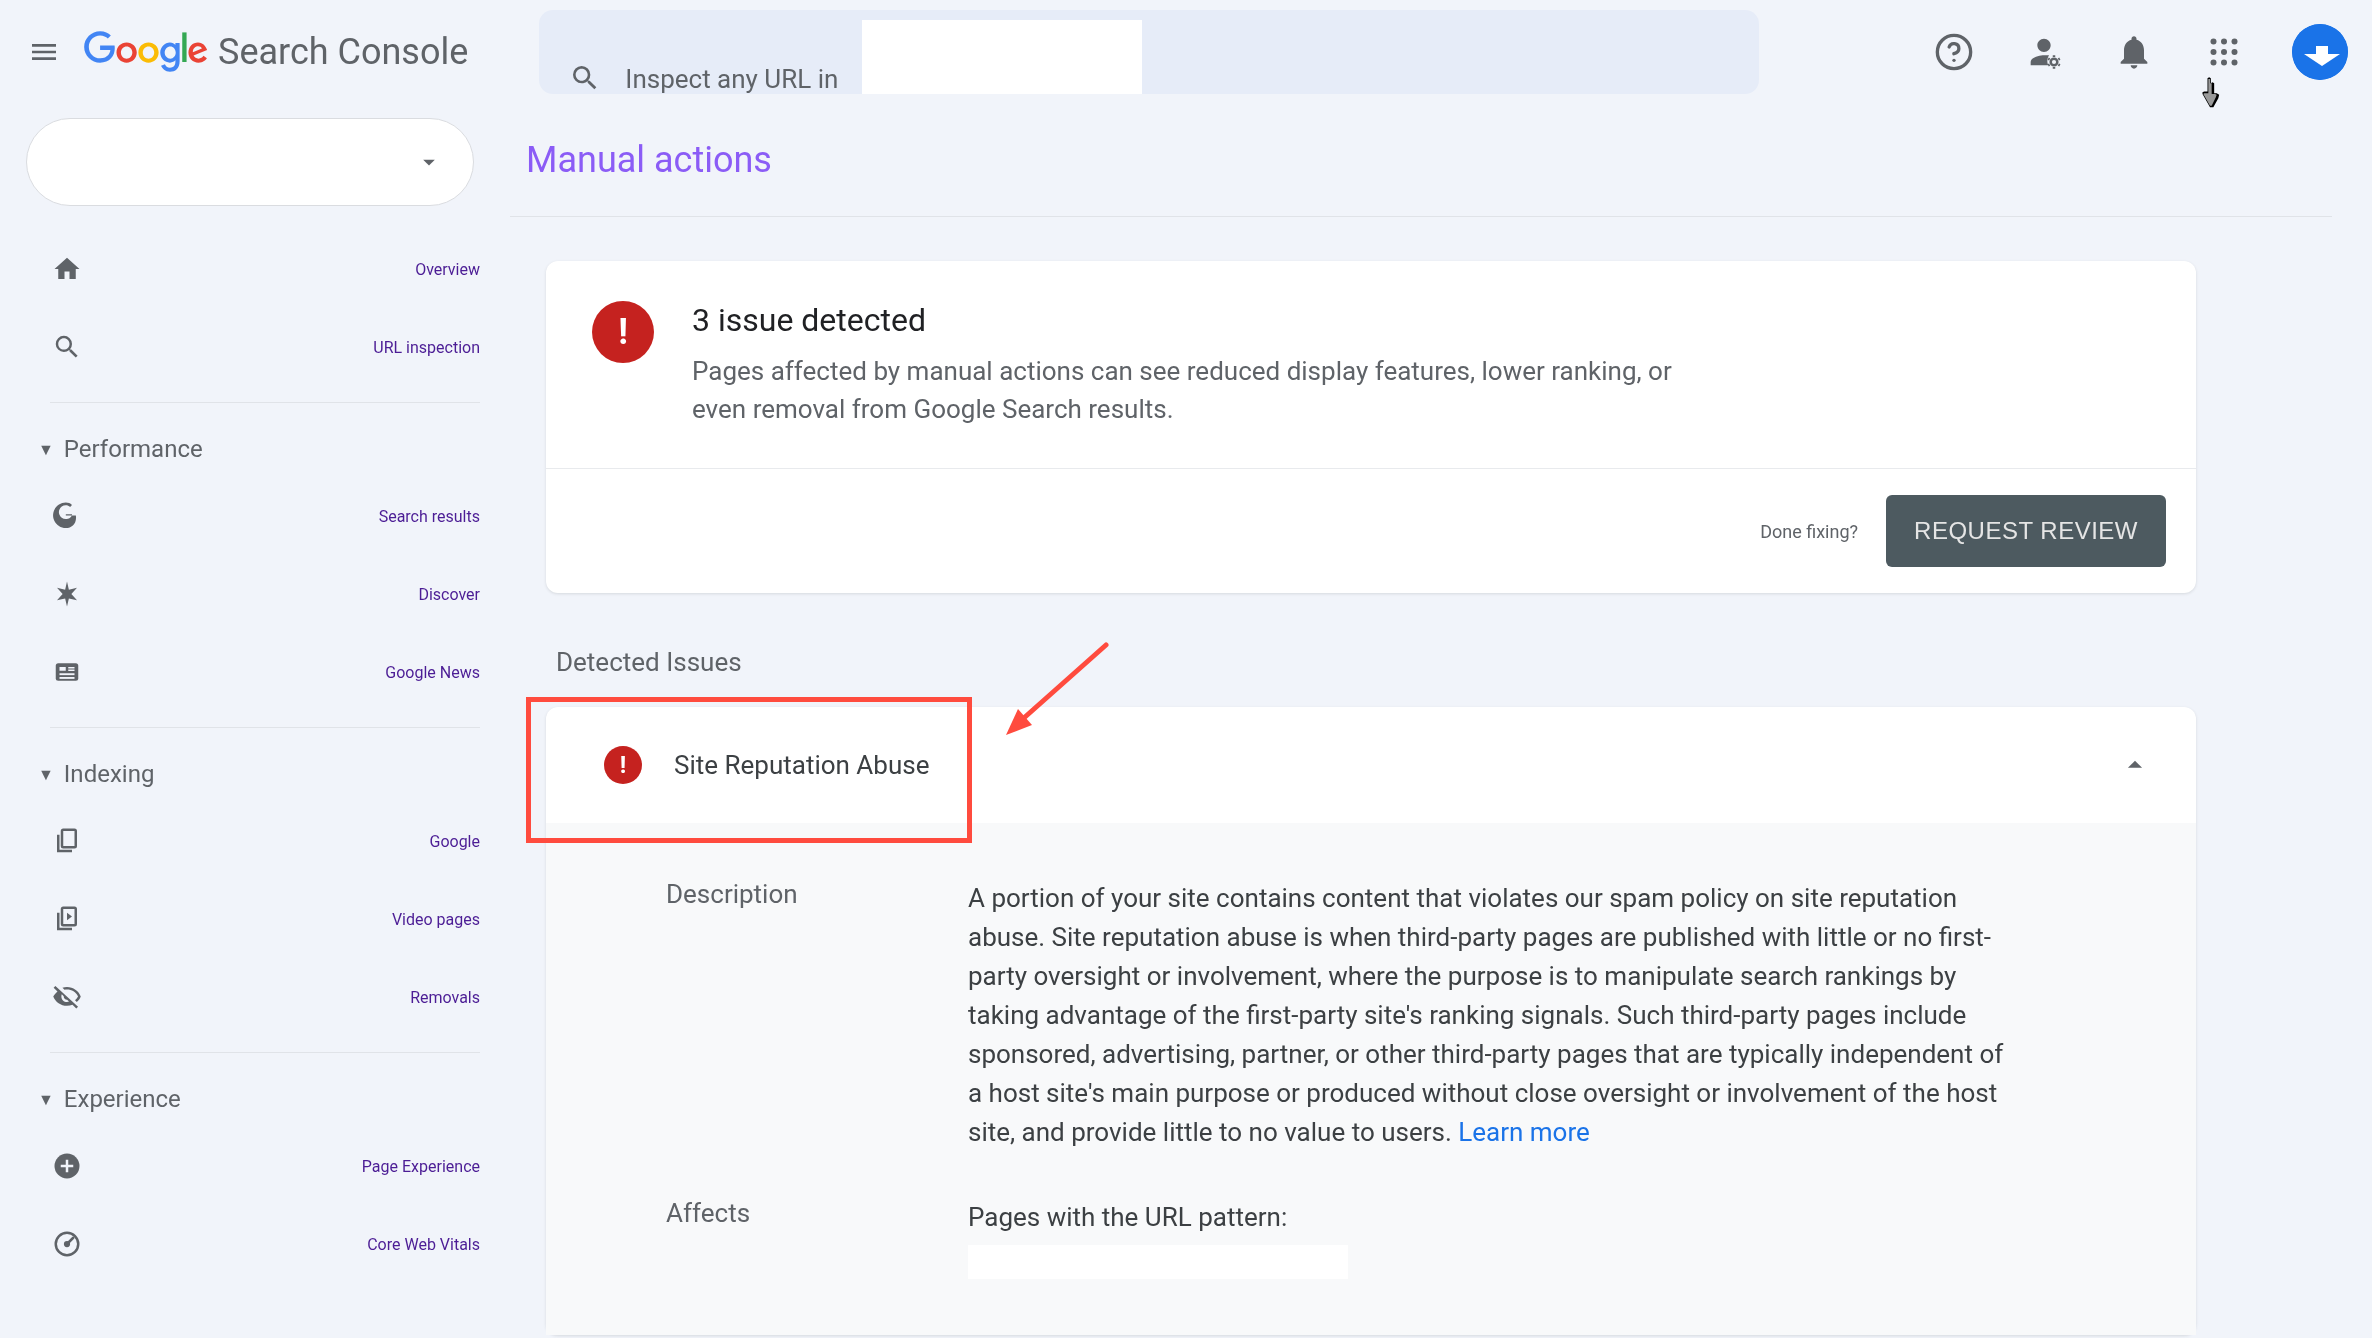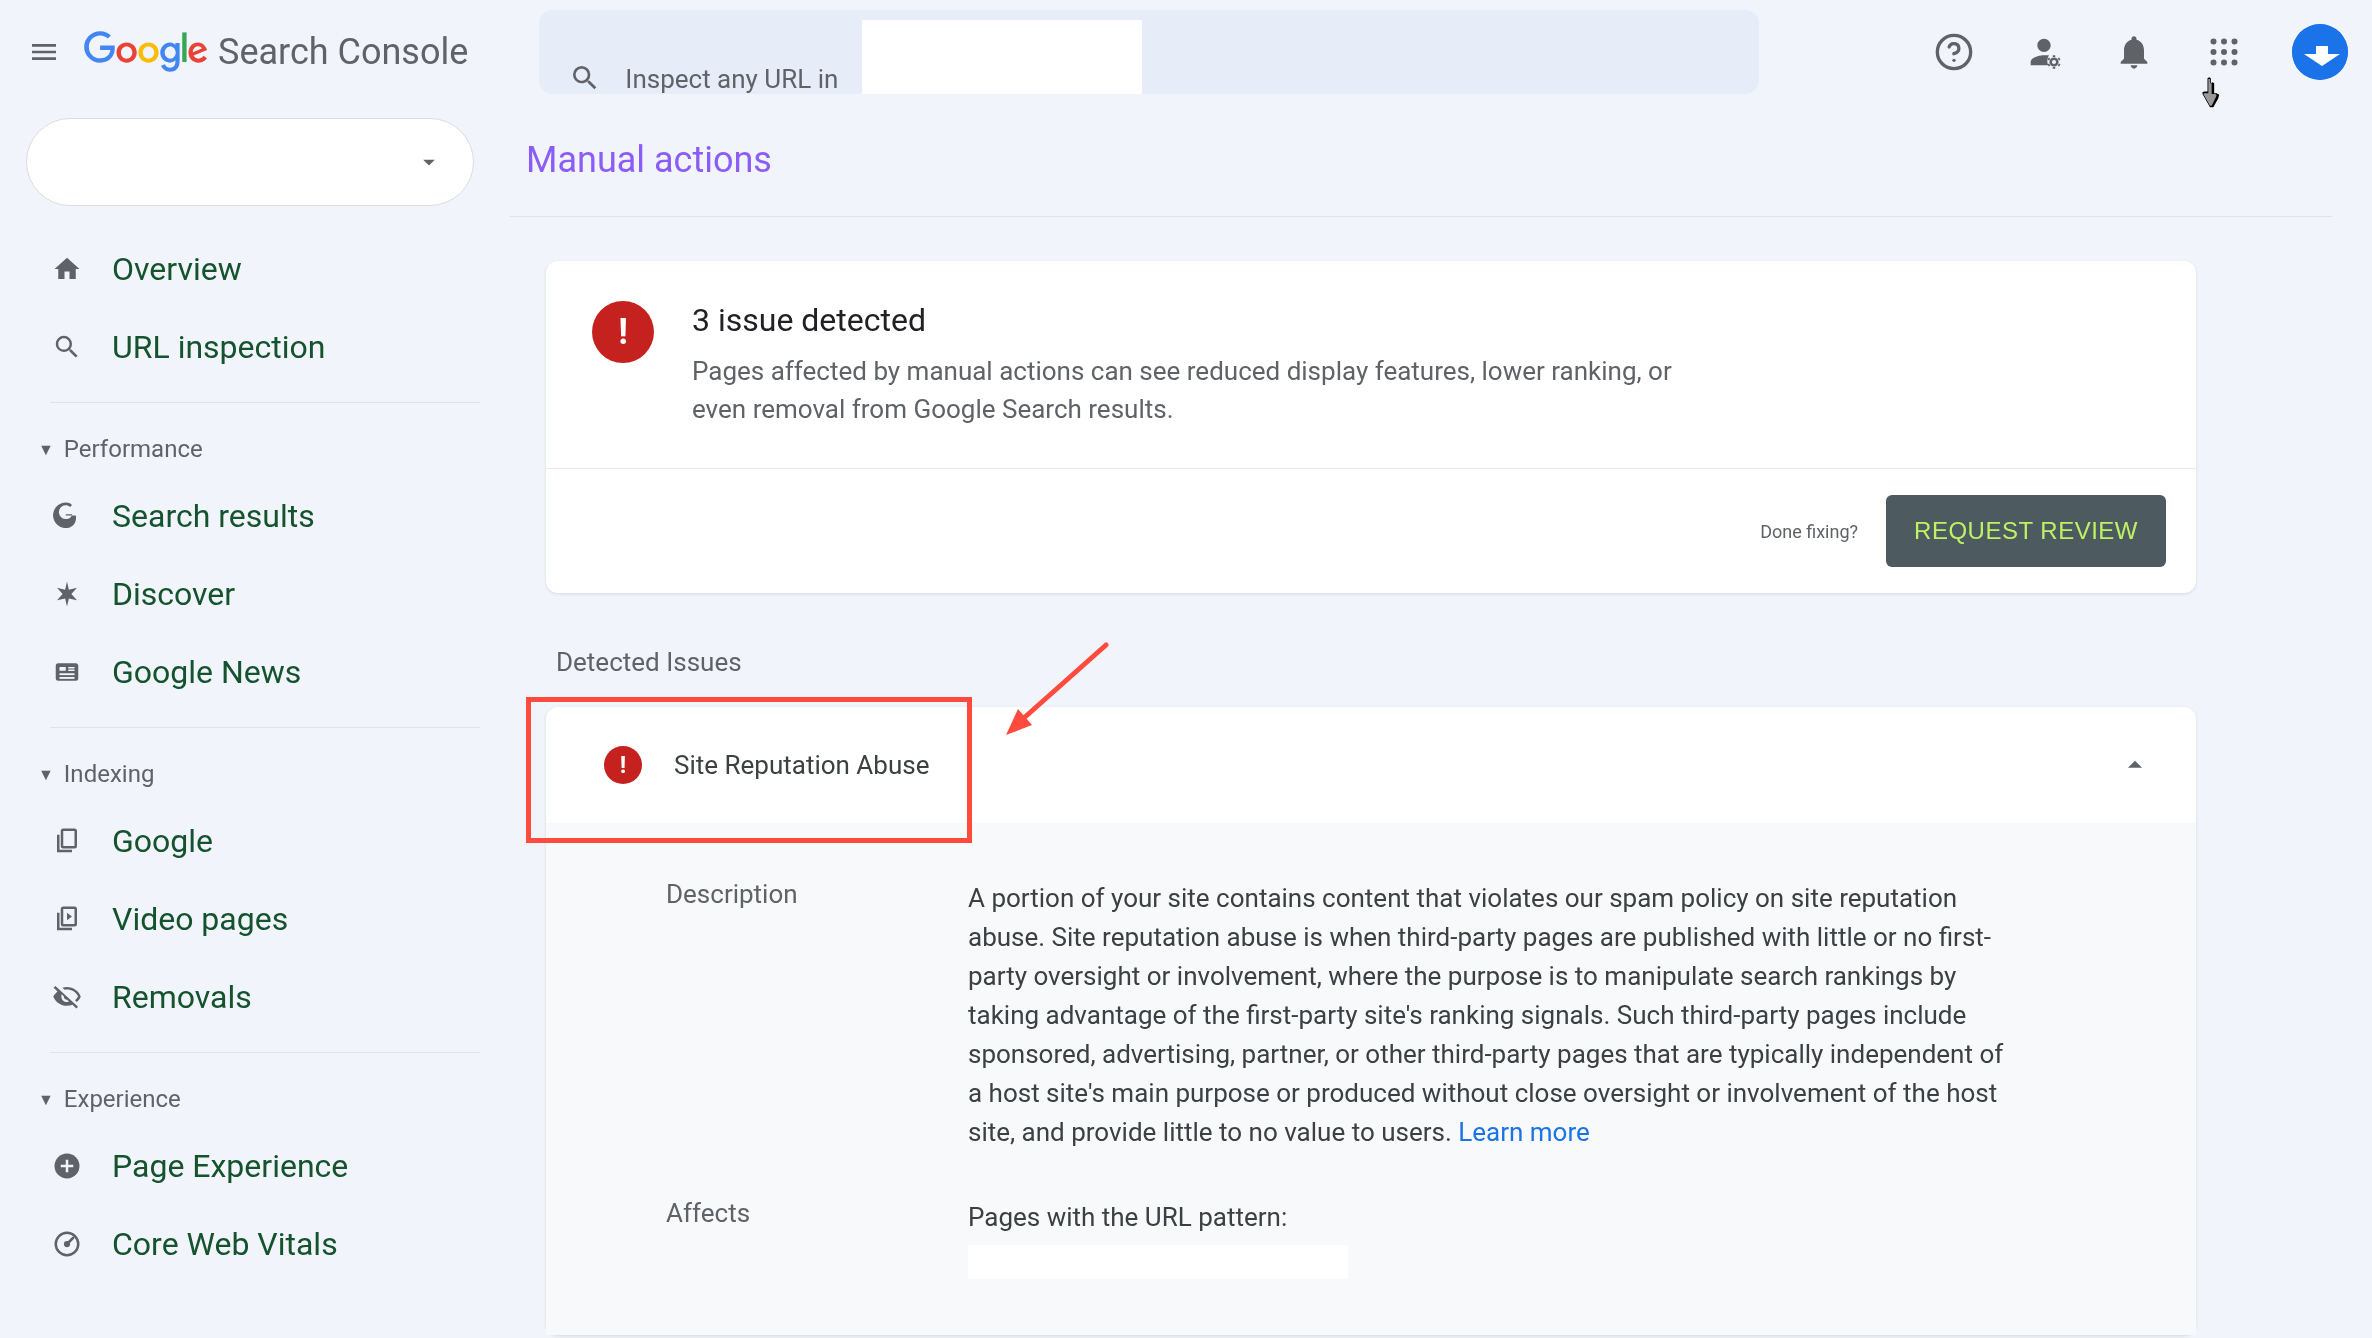--- a/index.html
+++ b/index.html
@@ -83,22 +83,23 @@
   color: #5f6368;
 }
 .snav { list-style: none; }
 .snav li.item {
   height: 78px;
   display: flex; align-items: center;
   gap: 28px;
   padding-left: 30px;
   border-radius: 0 40px 40px 0;
   cursor: pointer;
-  color: #14532d;
-  font-size: 32px;
+  color: #4c1d95;
+  font-size: 16px;
+  justify-content: space-between;
 }
 .snav li.item .sicon {
   width: 34px; height: 34px;
   display: flex; align-items: center; justify-content: center;
   color: #5f6368;
 }
 .snav li.group {
   height: 56px;
   display: flex; align-items: center;
   gap: 10px;
@@ -148,21 +149,21 @@
 .issue-title { font-size: 32px; color: #202124; margin-bottom: 14px; }
 .issue-desc { font-size: 26px; color: #5f6368; line-height: 1.45; max-width: 1020px; }
 .issue-actions {
   border-top: 1px solid #e8eaed;
   padding: 26px 30px;
   display: flex; align-items: center; justify-content: flex-end;
   gap: 28px;
 }
 .done-fixing { font-size: 18px; color: #5f6368; }
 .btn-primary {
-  background: #4d5a60; color: #bef264;
+  background: #4d5a60; color: #e5e5e5;
   border: none; padding: 22px 28px;
   font-size: 24px; letter-spacing: .5px;
   border-radius: 6px; cursor: pointer;
 }
 .section-label {
   font-size: 26px; color: #5f6368;
   margin-bottom: 30px; margin-left: 10px;
 }
 .detected-card { overflow: visible; position: relative; }
 .detected-header {

